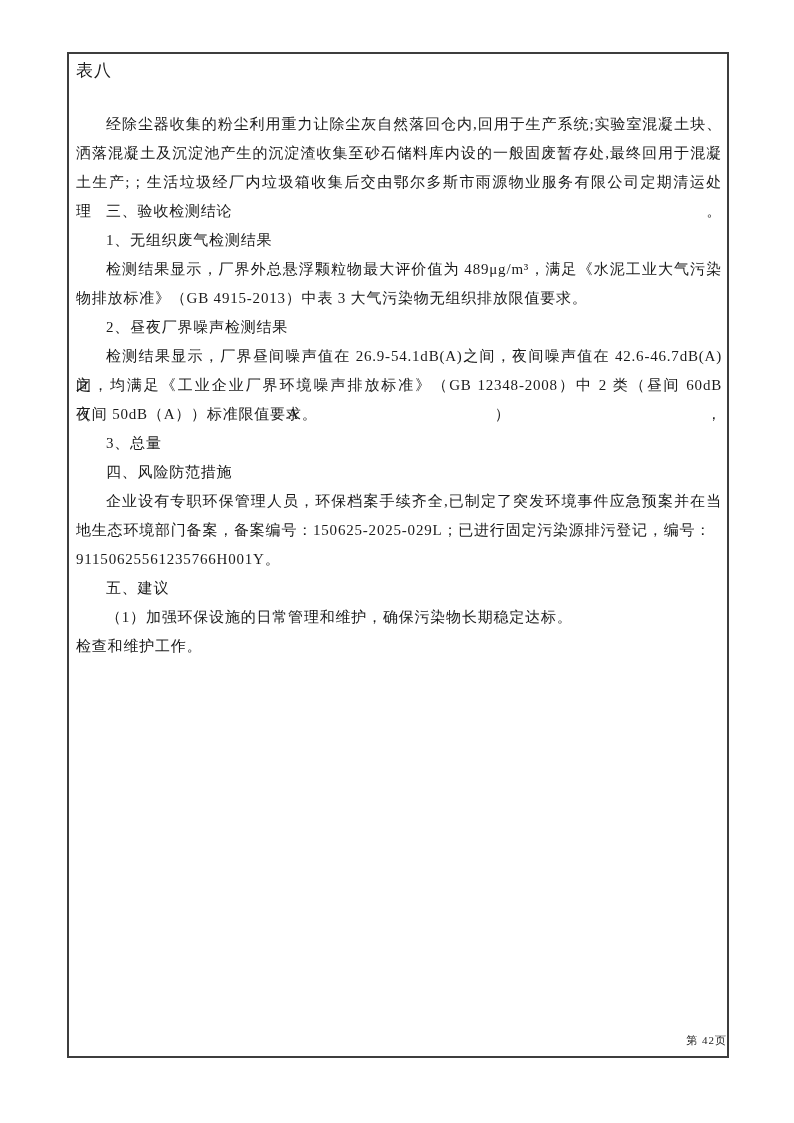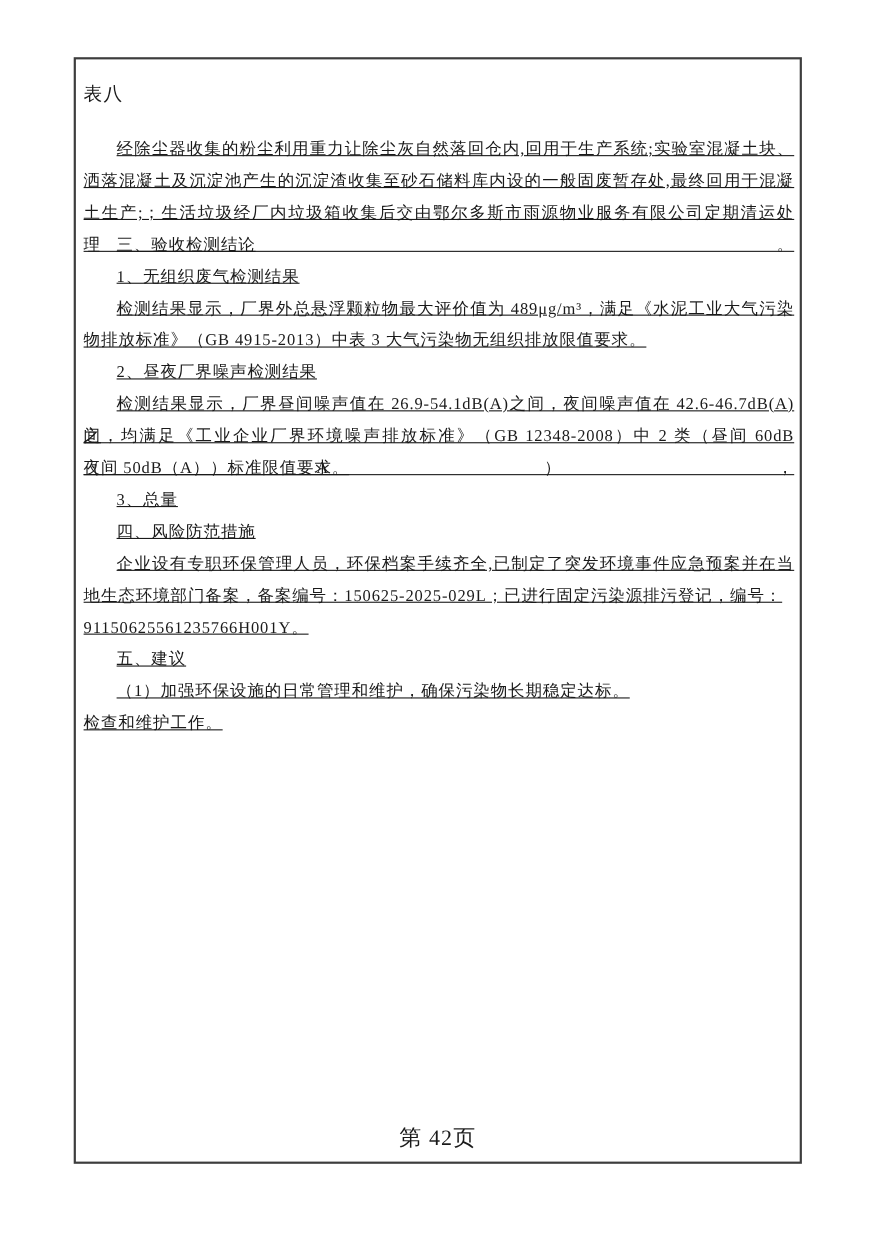--- a/index.html
+++ b/index.html
@@ -22,51 +22,50 @@
   }
   .frame {
     position: absolute;
     left: 67px; top: 52px;
     width: 662px; height: 1006px;
     border: 2px solid var(--border-color);
     background: var(--page-bg);
   }
   .table-label {
     position: absolute;
-    left: 7px; top: 20px;
+    left: 7px; top: 5px;
     font-size: 17px;
     letter-spacing: 1px;
     white-space: nowrap;
   }
   .body-lines {
     position: absolute;
-    left: 7px; top: 68px;
+    left: 7px; top: 56px;
     width: 646px;
-    text-decoration: underline;
   }
   .line {
     height: 29px;
     line-height: 29px;
     font-size: 15px;
     letter-spacing: 0.8px;
     white-space: nowrap;
     overflow: visible;
   }
   .line.indent { text-indent: 30px; }
   .line.justify {
     white-space: normal;
     text-align: justify;
     text-align-last: justify;
   }
   .footer {
     position: absolute;
     left: 0; bottom: 8px;
     width: 100%;
-    text-align: center;
-    font-size: 20px;
+    text-align: right;
+    font-size: 11px;
     letter-spacing: 1px;
     margin-top: 32px;
   }
 </style>
 </head>
 <body>
 
 <div class="page">
   <div class="frame">
     <div class="table-label">表八</div>

